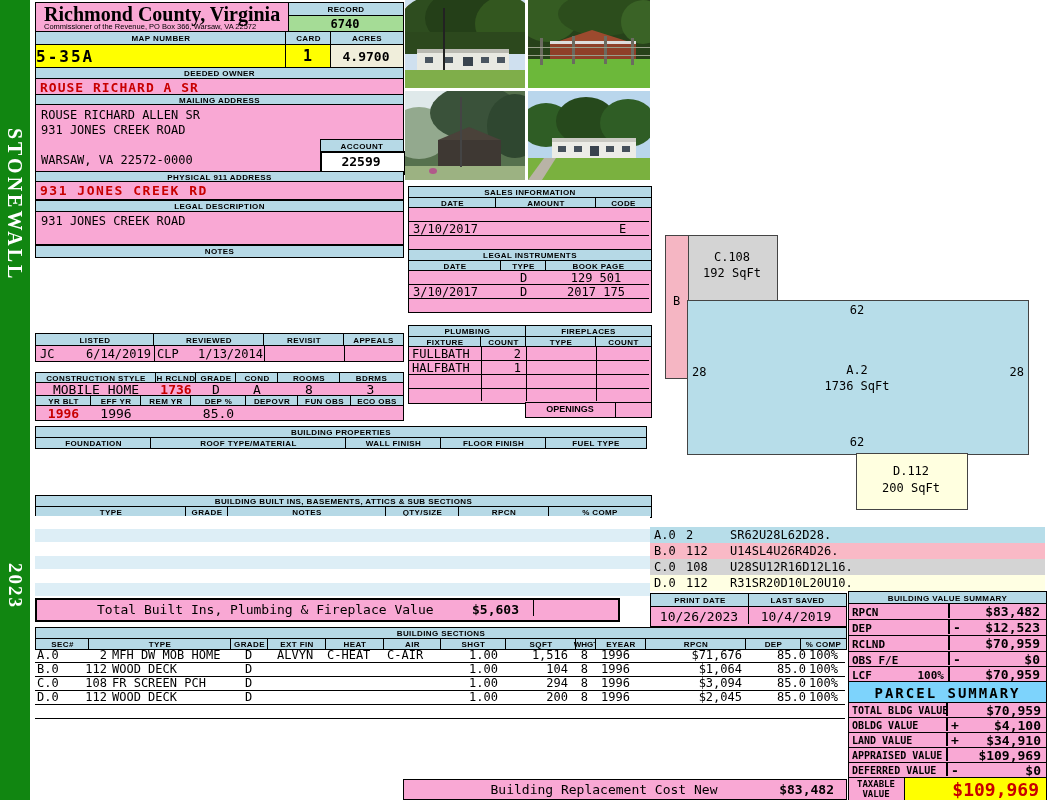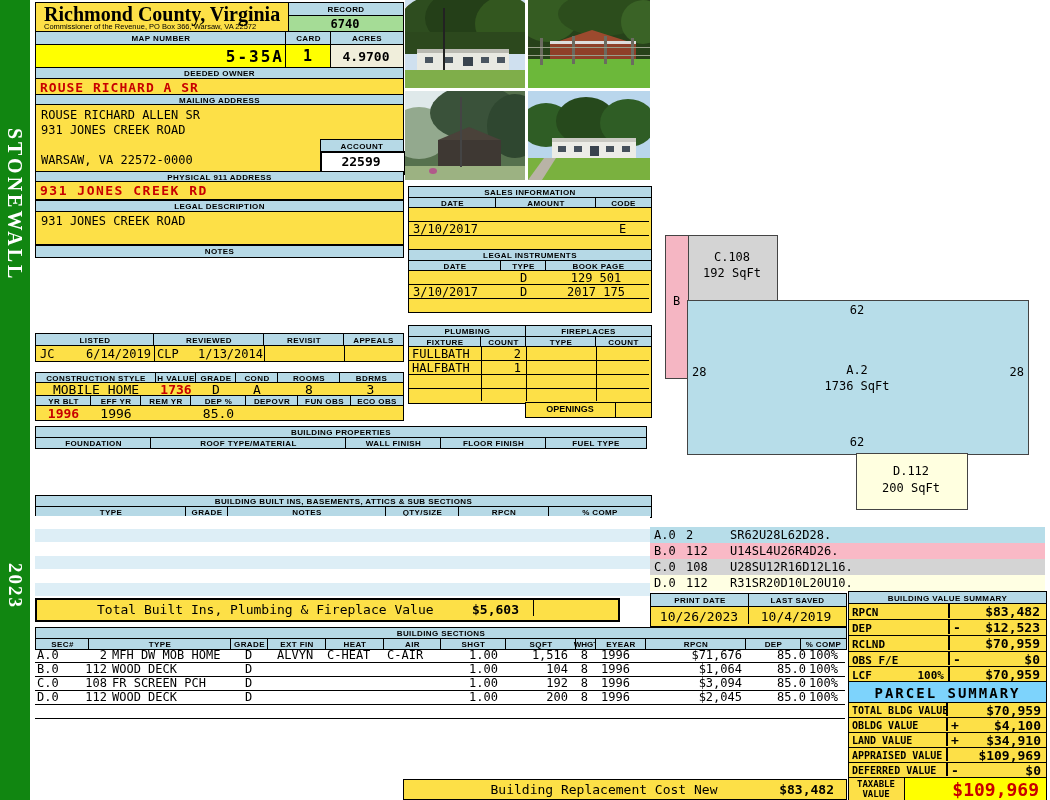--- a/index.html
+++ b/index.html
@@ -2,21 +2,21 @@
 <html><head>
 <meta charset="utf-8">
 <style>
   html,body{margin:0;padding:0;background:#fff}
   #page{position:relative;width:1050px;height:800px;background:#fff;overflow:hidden;
         font-family:"DejaVu Sans Mono",monospace;color:#000}
   .abs{position:absolute}
   .band{position:absolute;display:flex;align-items:center;justify-content:center;
         background:#b6d9e6;border:1px solid #000;
         font:bold 8px "Liberation Sans",sans-serif;letter-spacing:.4px;color:#000;white-space:pre}
-  .box{position:absolute;border:1px solid #000;background:#fde047}
+  .box{position:absolute;border:1px solid #000;background:#f9a8d4}
   .box2{position:absolute;border:2px solid #000;background:#fff}
   .t{position:absolute;font:12px "DejaVu Sans Mono",monospace;white-space:pre}
   .t13{position:absolute;font:13px "DejaVu Sans Mono",monospace;white-space:pre}
   .t11{position:absolute;font:11px "DejaVu Sans Mono",monospace;white-space:pre}
   .b{font-weight:700}
   .red{color:#c80000}
   .c{text-align:center}
   .r{text-align:right}
   .vline{position:absolute;width:1px;background:#000}
   .hline{position:absolute;height:1px;background:#000}
@@ -39,21 +39,21 @@
   </div>
   <div class="band" style="left:288px;top:2px;width:114px;height:13px">RECORD</div>
   <div class="box c" style="left:288px;top:15px;width:114px;height:16px;background:#a5dc96">
     <span class="t b" style="left:0;width:112px;top:1px;text-align:center">6740</span>
   </div>
 
   <div class="band" style="left:35px;top:31px;width:250px;height:13px">MAP NUMBER</div>
   <div class="band" style="left:285px;top:31px;width:45px;height:13px">CARD</div>
   <div class="band" style="left:330px;top:31px;width:72px;height:13px">ACRES</div>
   <div class="box" style="left:35px;top:44px;width:250px;height:23px;background:#ffff00">
-    <span class="abs b" style="left:0;width:248px;top:2px;text-align:right;font:bold 16px 'DejaVu Sans Mono',monospace;letter-spacing:2px">5-35A</span>
+    <span class="abs b" style="left:0;width:269px;top:2px;text-align:left;font:bold 16px 'DejaVu Sans Mono',monospace;letter-spacing:2px">5-35A</span>
   </div>
   <div class="box" style="left:285px;top:44px;width:45px;height:23px;background:#ffff00">
     <span class="abs b" style="left:0;width:43px;top:2px;text-align:center;font:bold 15px 'DejaVu Sans Mono',monospace">1</span>
   </div>
   <div class="box" style="left:330px;top:44px;width:72px;height:23px;background:#f0eedb">
     <span class="t13 b" style="left:0;width:70px;top:4px;text-align:center">4.9700</span>
   </div>
 
   <div class="band" style="left:35px;top:67px;width:367px;height:11px">DEEDED OWNER</div>
   <div class="box" style="left:35px;top:78px;width:367px;height:16px">
@@ -87,21 +87,21 @@
     <span class="t" style="left:4px;top:1px">JC</span>
     <span class="t r" style="left:40px;width:75px;top:1px">6/14/2019</span>
     <span class="t" style="left:121px;top:1px">CLP</span>
     <span class="t r" style="left:155px;width:72px;top:1px">1/13/2014</span>
     <span class="vline" style="left:118px;top:0;height:15px"></span>
     <span class="vline" style="left:228px;top:0;height:15px"></span>
     <span class="vline" style="left:308px;top:0;height:15px"></span>
   </div>
 
   <div class="band" style="left:35px;top:372px;width:120px;height:10px">CONSTRUCTION STYLE</div>
-  <div class="band" style="left:155px;top:372px;width:40px;height:10px">H VALUE</div>
+  <div class="band" style="left:155px;top:372px;width:40px;height:10px">H RCLND</div>
   <div class="band" style="left:195px;top:372px;width:40px;height:10px">GRADE</div>
   <div class="band" style="left:235px;top:372px;width:42px;height:10px">COND</div>
   <div class="band" style="left:277px;top:372px;width:62px;height:10px">ROOMS</div>
   <div class="band" style="left:339px;top:372px;width:63px;height:10px">BDRMS</div>
   <div class="box" style="left:35px;top:382px;width:367px;height:13px">
     <span class="t13 c" style="left:0;width:120px;top:-1px">MOBILE HOME</span>
     <span class="t13 b red c" style="left:120px;width:40px;top:-1px">1736</span>
     <span class="t13 c" style="left:160px;width:40px;top:-1px">D</span>
     <span class="t13 c" style="left:200px;width:42px;top:-1px">A</span>
     <span class="t13 c" style="left:242px;width:62px;top:-1px">8</span>
@@ -380,21 +380,21 @@
     <span class="t r" style="left:607px;width:100px;top:0">$1,064</span>
     <span class="t r" style="left:703px;width:68px;top:0">85.0</span>
     <span class="t r" style="left:733px;width:70px;top:0">100%</span>
   </div>
   <div class="abs" style="left:35px;top:676px;width:810px;height:14px;border-bottom:1px solid #000">
     <span class="t" style="left:2px;top:0">C.0</span>
     <span class="t r" style="left:48px;width:24px;top:0">108</span>
     <span class="t" style="left:77px;top:0">FR SCREEN PCH</span>
     <span class="t c" style="left:195px;width:37px;top:0">D</span>
     <span class="t r" style="left:403px;width:60px;top:0">1.00</span>
-    <span class="t r" style="left:463px;width:70px;top:0">192</span>
+    <span class="t r" style="left:463px;width:70px;top:0">294</span>
     <span class="t r" style="left:523px;width:30px;top:0">8</span>
     <span class="t" style="left:566px;top:0">1996</span>
     <span class="t r" style="left:607px;width:100px;top:0">$3,094</span>
     <span class="t r" style="left:703px;width:68px;top:0">85.0</span>
     <span class="t r" style="left:733px;width:70px;top:0">100%</span>
   </div>
   <div class="abs" style="left:35px;top:690px;width:810px;height:14px;border-bottom:1px solid #000">
     <span class="t" style="left:2px;top:0">D.0</span>
     <span class="t r" style="left:48px;width:24px;top:0">112</span>
     <span class="t" style="left:77px;top:0">WOOD DECK</span>

